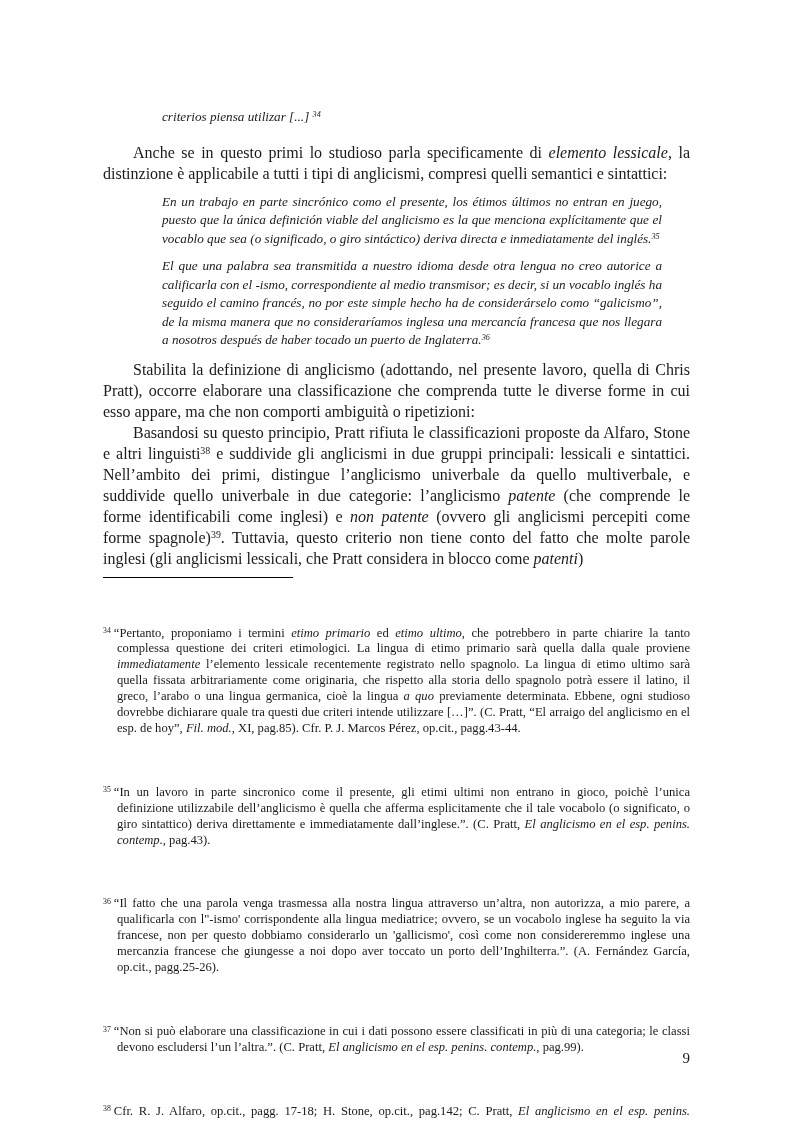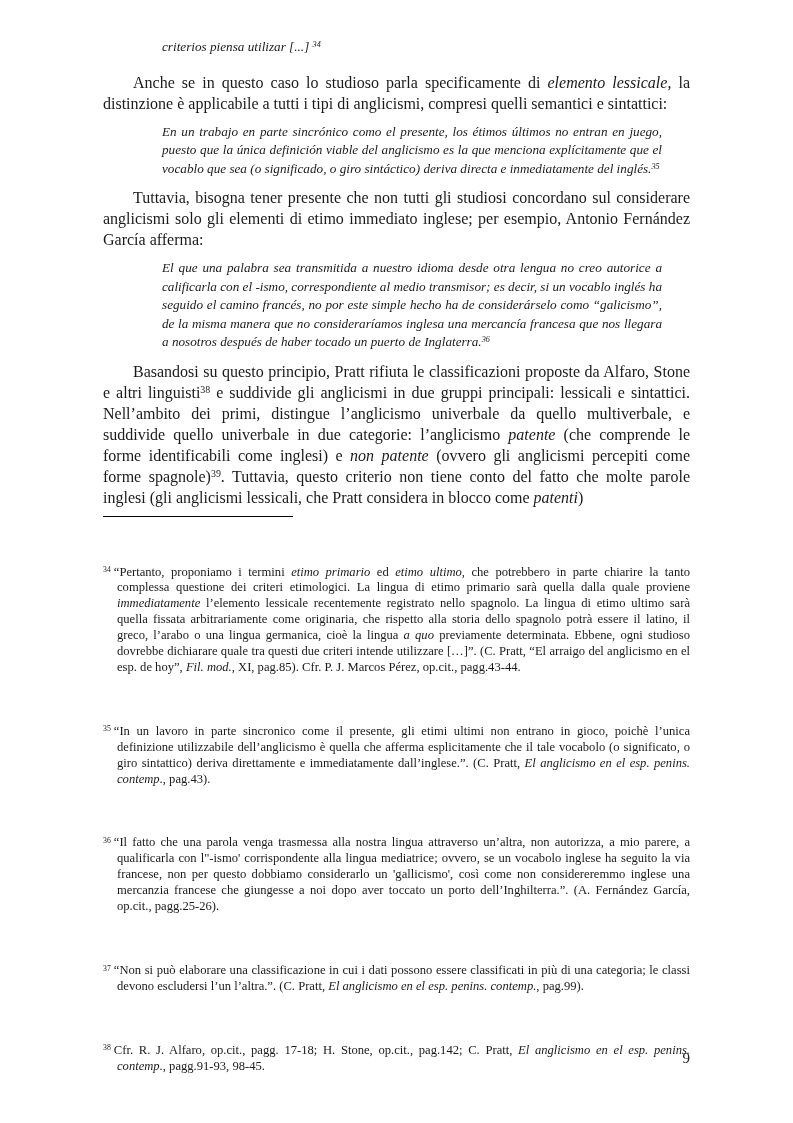--- a/index.html
+++ b/index.html
@@ -11,21 +11,21 @@
     position: relative;
     width: 793px;
     height: 1123px;
     margin: 0 auto;
     background: #ffffff;
     color: #1a1a1a;
     font-family: "Liberation Serif", "DejaVu Serif", serif;
     overflow: hidden;
   }
   .content {
-    padding: 38px 103px 0 103px;
+    padding: 108px 103px 0 103px;
   }
   .quote {
     font-style: italic;
     font-size: 13.2px;
     line-height: 18.5px;
     text-align: justify;
     margin: 9px 28px 9px 59px;
   }
   .quote-lead {
     margin-top: 0;
@@ -75,24 +75,24 @@
     font-size: 15px;
   }
 </style>
 </head>
 <body>
 
 <div class="page">
 
   <div class="content">
     <div class="quote quote-lead"><span>criterios piensa utilizar [...] </span><sup>34</sup></div>
-    <p class="para"><span>Anche se in questo caso lo studioso parla specificamente di </span><i>elemento lessicale</i><span>, la distinzione è applicabile a tutti i tipi di anglicismi, compresi quelli semantici e sintattici:</span></p>
+    <p class="para"><span>Anche se in questo primi lo studioso parla specificamente di </span><i>elemento lessicale</i><span>, la distinzione è applicabile a tutti i tipi di anglicismi, compresi quelli semantici e sintattici:</span></p>
     <div class="quote"><span>En un trabajo en parte sincrónico como el presente, los étimos últimos no entran en juego, puesto que la única definición viable del anglicismo es la que menciona explícitamente que el vocablo que sea (o significado, o giro sintáctico) deriva directa e inmediatamente del inglés.</span><sup>35</sup></div>
-    <p class="para"><span>Tuttavia, bisogna tener presente che non tutti gli studiosi concordano sul considerare anglicismi solo gli elementi di etimo immediato inglese; per esempio, Antonio Fernández García afferma:</span></p>
     <div class="quote"><span>El que una palabra sea transmitida a nuestro idioma desde otra lengua no creo autorice a calificarla con el -ismo, correspondiente al medio transmisor; es decir, si un vocablo inglés ha seguido el camino francés, no por este simple hecho ha de considerárselo como “galicismo”, de la misma manera que no consideraríamos inglesa una mercancía francesa que nos llegara a nosotros después de haber tocado un puerto de Inglaterra.</span><sup>36</sup></div>
+    <p class="para"><span>Stabilita la definizione di anglicismo (adottando, nel presente lavoro, quella di Chris Pratt), occorre elaborare una classificazione che comprenda tutte le diverse forme in cui esso appare, ma che non comporti ambiguità o ripetizioni:</span></p>
     <p class="para"><span>Basandosi su questo principio, Pratt rifiuta le classificazioni proposte da Alfaro, Stone e altri linguisti</span><sup>38</sup><span> e suddivide gli anglicismi in due gruppi principali: lessicali e sintattici. Nell’ambito dei primi, distingue l’anglicismo univerbale da quello multiverbale, e suddivide quello univerbale in due categorie: l’anglicismo </span><i>patente</i><span> (che comprende le forme identificabili come inglesi) e </span><i>non patente</i><span> (ovvero gli anglicismi percepiti come forme spagnole)</span><sup>39</sup><span>. Tuttavia, questo criterio non tiene conto del fatto che molte parole inglesi (gli anglicismi lessicali, che Pratt considera in blocco come </span><i>patenti</i><span>)</span></p>
   </div>
 
   <div class="footnotes">
     <div class="fn-rule"></div>
 
     <div class="footnote"><sup class="fn-marker">34</sup><span class="fn-text"><span>“Pertanto, proponiamo i termini </span><i>etimo primario</i><span> ed </span><i>etimo ultimo</i><span>, che potrebbero in parte chiarire la tanto complessa questione dei criteri etimologici. La lingua di etimo primario sarà quella dalla quale proviene </span><i>immediatamente</i><span> l’elemento lessicale recentemente registrato nello spagnolo. La lingua di etimo ultimo sarà quella fissata arbitrariamente come originaria, che rispetto alla storia dello spagnolo potrà essere il latino, il greco, l’arabo o una lingua germanica, cioè la lingua </span><i>a quo</i><span> previamente determinata. Ebbene, ogni studioso dovrebbe dichiarare quale tra questi due criteri intende utilizzare […]”. (C. Pratt, “El arraigo del anglicismo en el esp. de hoy”, </span><i>Fil. mod.</i><span>, XI, pag.85). Cfr. P. J. Marcos Pérez, op.cit., pagg.43-44.</span></span></div>
 
     <div class="footnote"><sup class="fn-marker">35</sup><span class="fn-text"><span>“In un lavoro in parte sincronico come il presente, gli etimi ultimi non entrano in gioco, poichè l’unica definizione utilizzabile dell’anglicismo è quella che afferma esplicitamente che il tale vocabolo (o significato, o giro sintattico) deriva direttamente e immediatamente dall’inglese.”. (C. Pratt, </span><i>El anglicismo en el esp. penins. contemp.</i><span>, pag.43).</span></span></div>
 

